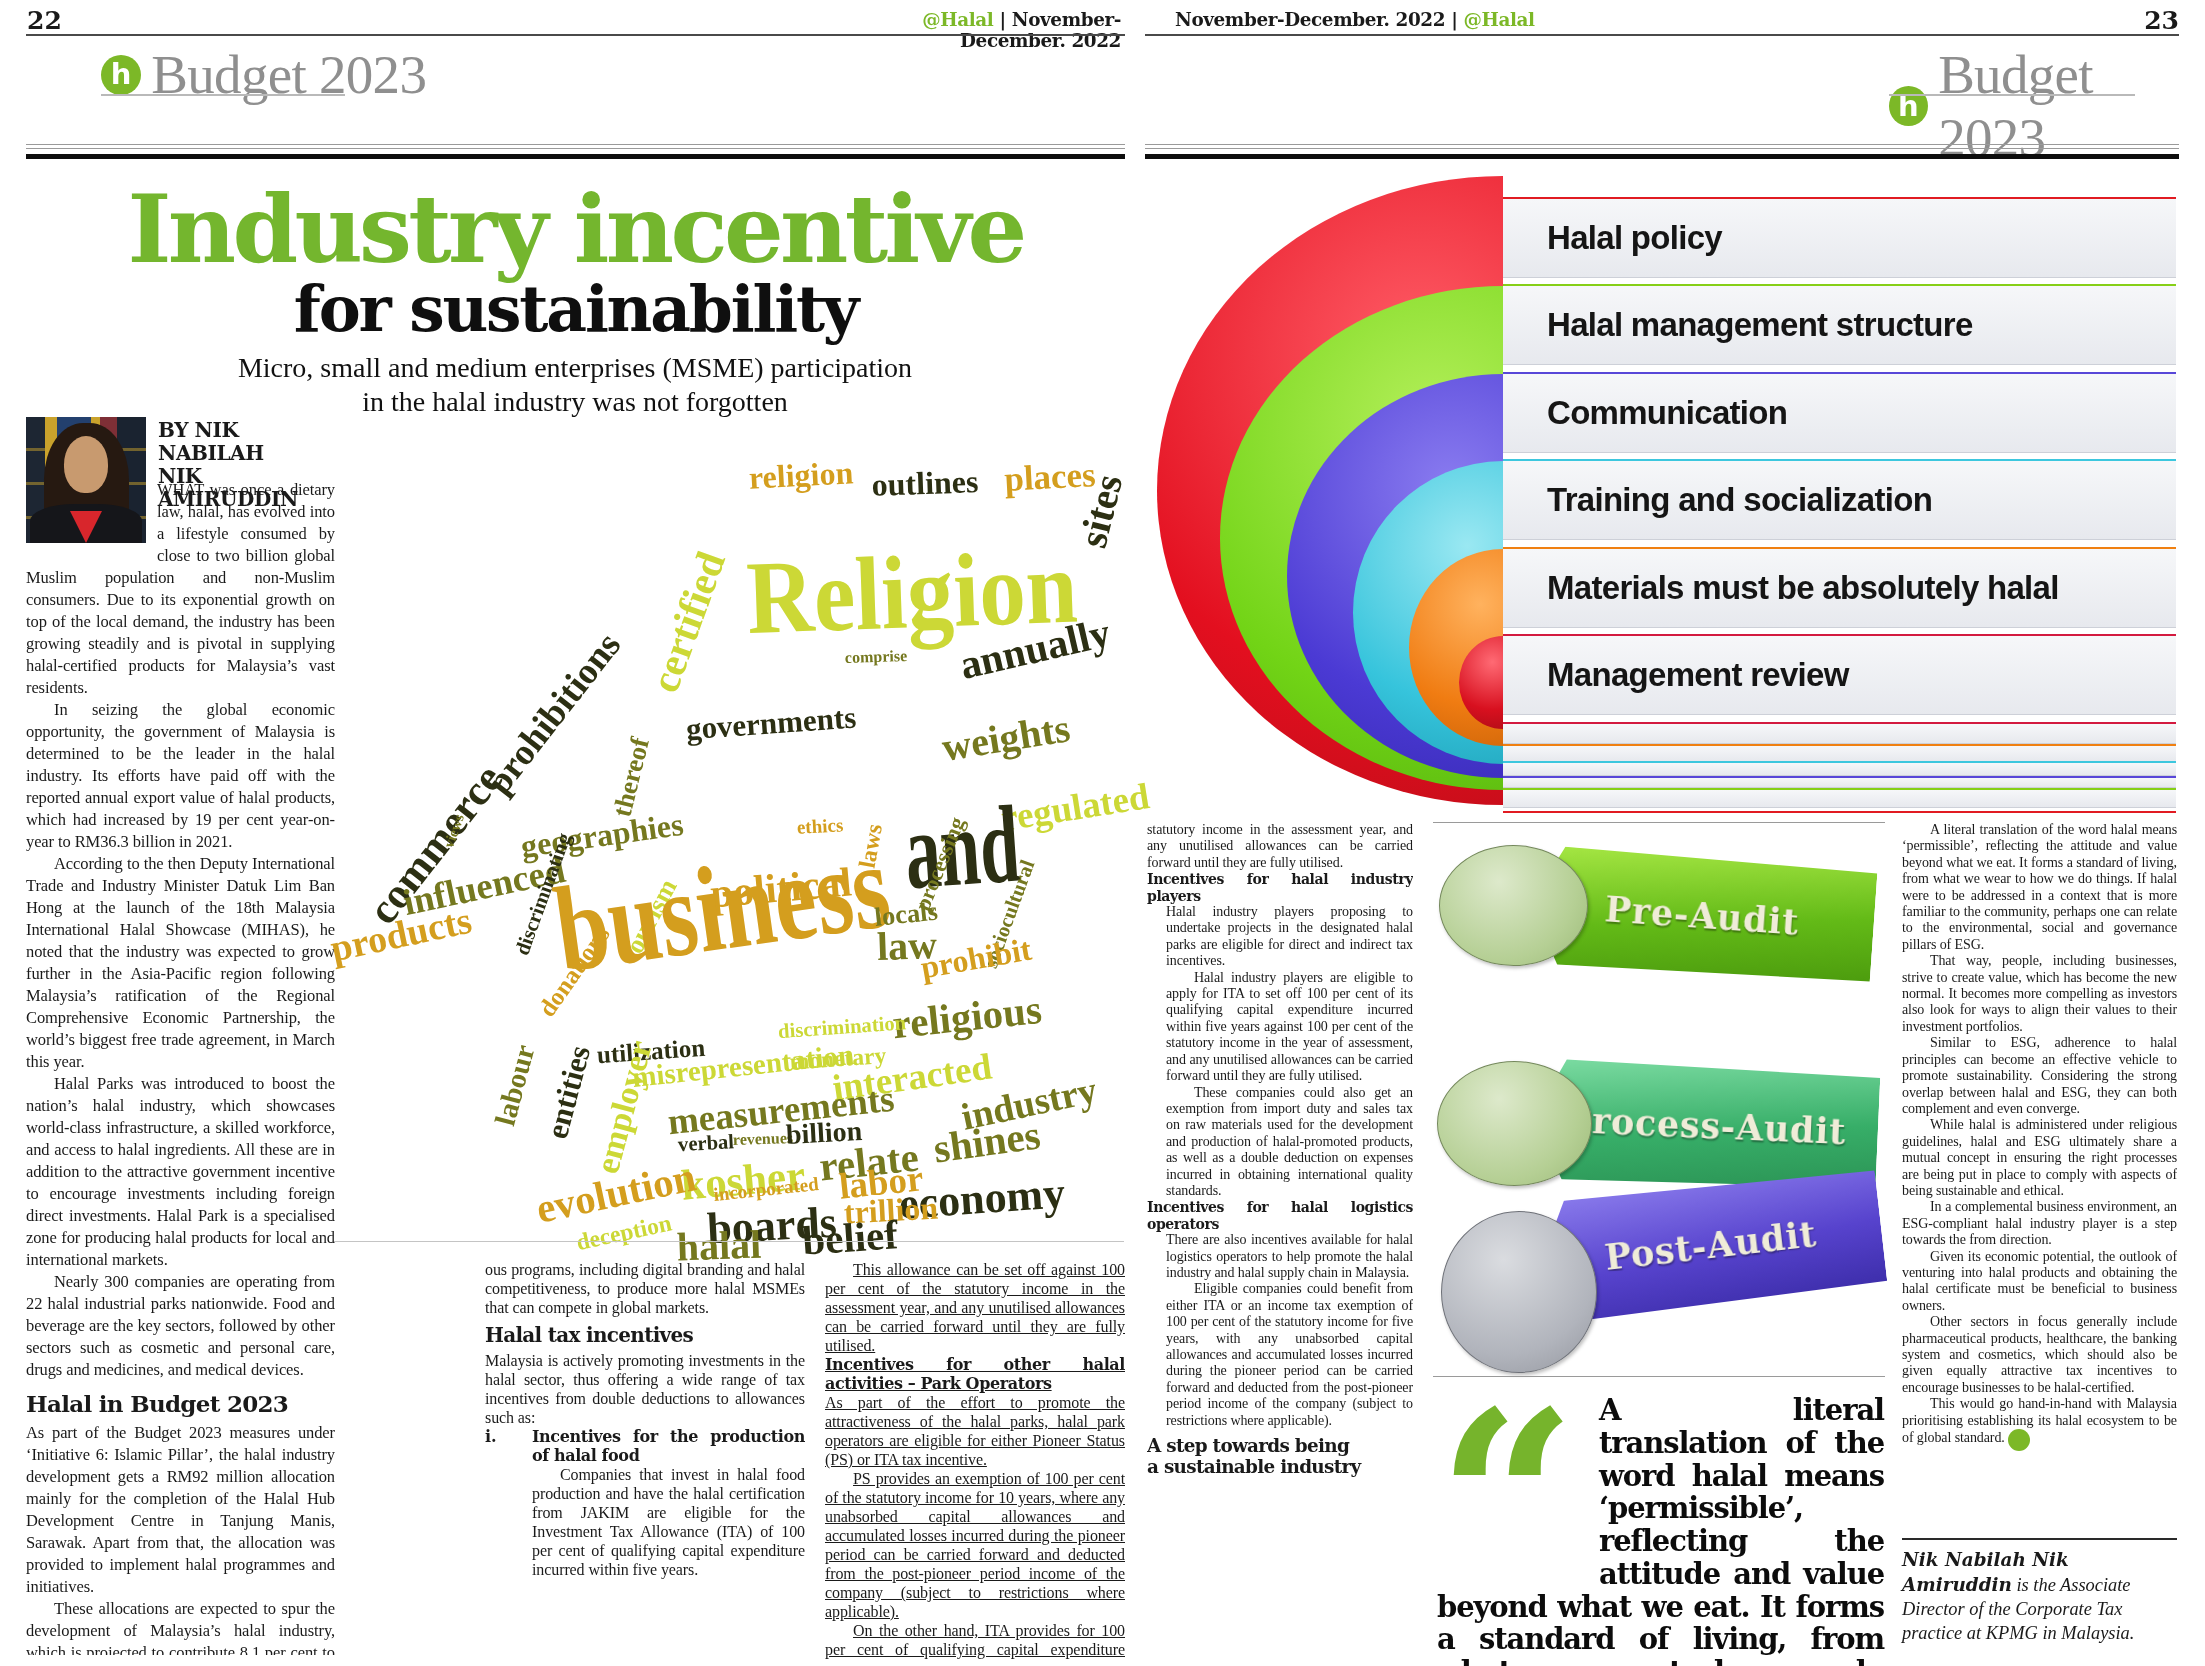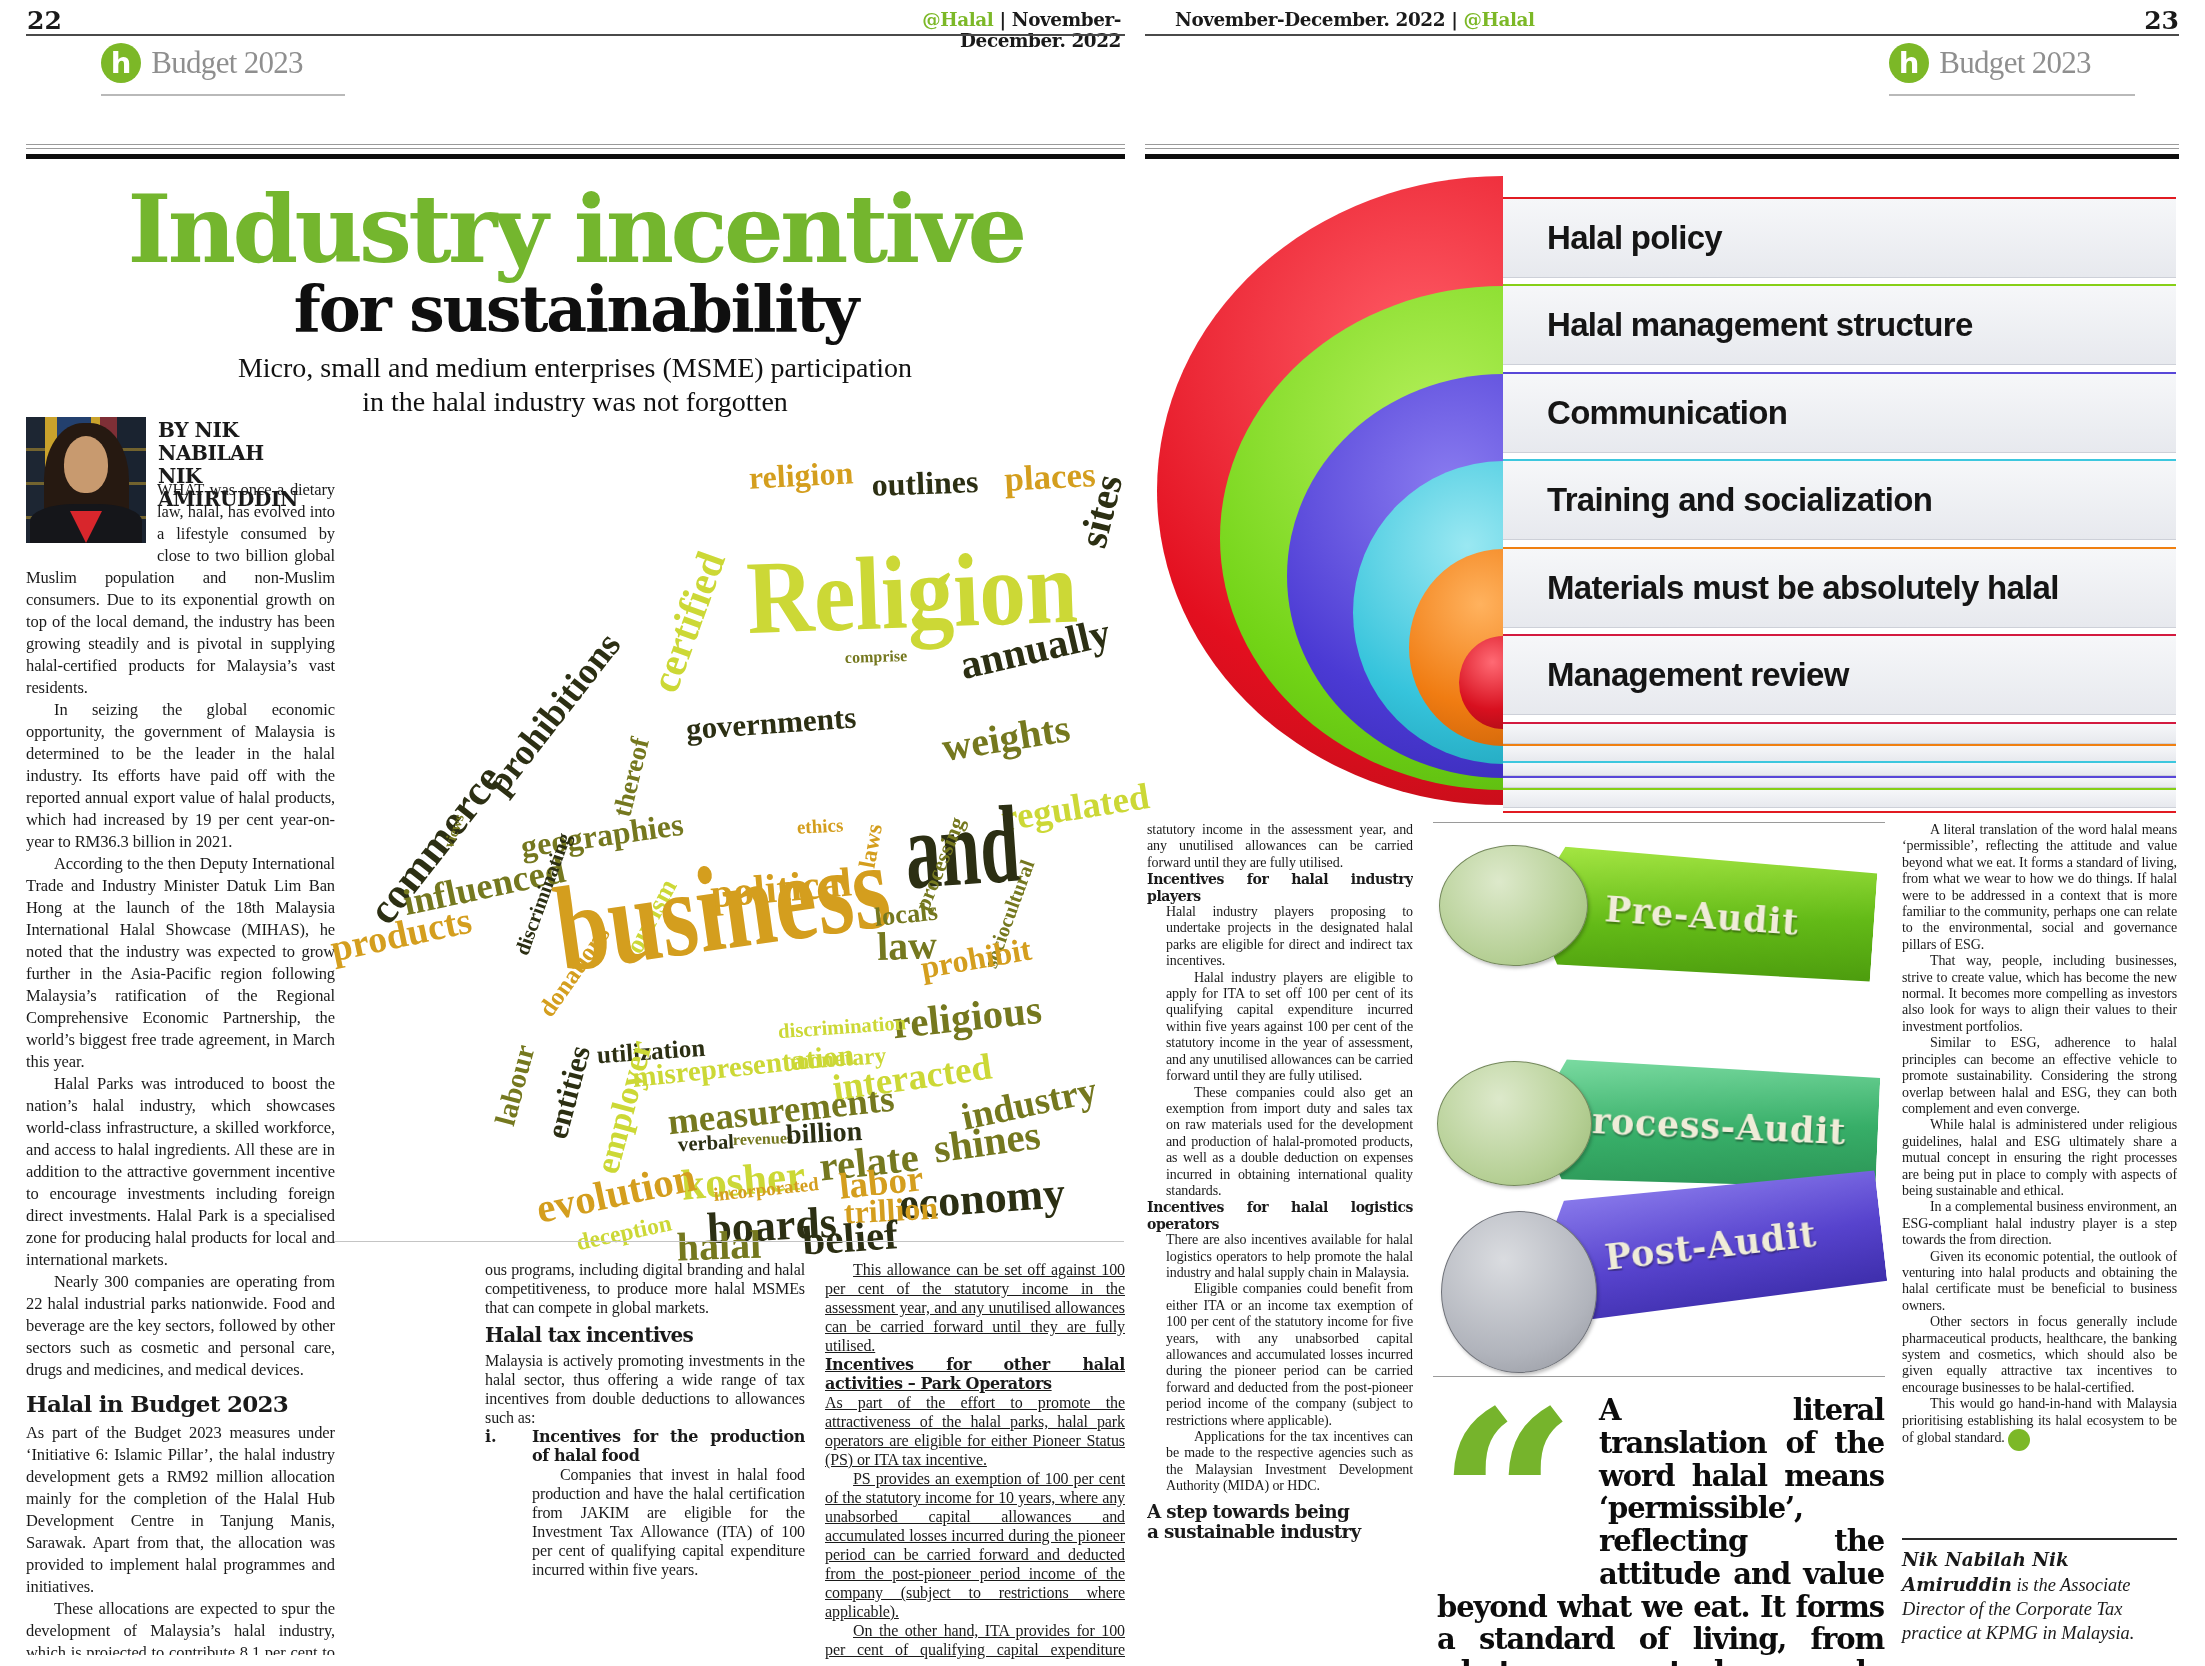--- a/index.html
+++ b/index.html
@@ -10,21 +10,21 @@
   .pagenum{font-family:"DejaVu Serif",serif;font-weight:bold;font-size:25px;}
   .mast{font-family:"DejaVu Serif",serif;font-weight:bold;font-size:18.4px;letter-spacing:-0.4px;}
   .mast .brand{color:#7cb827;}
   .hairline{background:#4a4a4a;height:1.5px;}
   .thinrule{background:#9a9a9a;height:0.7px;}
   .thickrule{background:#0d0d0d;height:5.1px;}
   .seclogo{display:flex;align-items:center;gap:10.3px;}
   .hcircle{width:40px;height:40px;border-radius:50%;background:#7cb827;color:#fff;display:flex;
            align-items:center;justify-content:center;font-family:"DejaVu Sans",sans-serif;
            font-weight:bold;font-size:29px;line-height:1;}
-  .seclabel{font-family:"Liberation Serif",serif;font-size:31px;color:#8f8f8f;letter-spacing:-0.7px;}
+  .seclabel{font-family:"Liberation Serif",serif;font-size:55px;color:#8f8f8f;letter-spacing:-0.7px;}
   .secline{background:#b9b9b9;height:1.5px;}
   
   .hl1{font-family:"DejaVu Serif",serif;font-weight:bold;color:#74b62e;font-size:94px;
        letter-spacing:-3.7px;text-align:center;line-height:1;}
   .hl2{font-family:"DejaVu Serif",serif;font-weight:bold;color:#0f0f0f;font-size:63px;
        letter-spacing:-2.2px;text-align:center;line-height:1;}
   .deck{font-size:28px;text-align:center;line-height:1.22;color:#111;}
   
   .bodycol{text-align:justify;overflow:hidden;}
   .bodycol p{margin:0;}
@@ -268,21 +268,20 @@
       <div class="ttl">Incentives for halal industry players</div>
       <p>Halal industry players proposing to undertake projects in the designated halal parks are eligible for direct and indirect tax incentives.</p>
       <p class="ind">Halal industry players are eligible to apply for ITA to set off 100 per cent of its qualifying capital expenditure incurred within five years against 100 per cent of the statutory income in the year of assessment, and any unutilised allowances can be carried forward until they are fully utilised.</p>
       <p class="ind">These companies could also get an exemption from import duty and sales tax on raw materials used for the development and production of halal-promoted products, as well as a double deduction on expenses incurred in obtaining international quality standards.</p>
     </div>
     <div class="li3">
 
       <div class="ttl">Incentives for halal logistics operators</div>
       <p>There are also incentives available for halal logistics operators to help promote the halal industry and halal supply chain in Malaysia.</p>
       <p class="ind">Eligible companies could benefit from either ITA or an income tax exemption of 100 per cent of the statutory income for five years, with any unabsorbed capital allowances and accumulated losses incurred during the pioneer period can be carried forward and deducted from the post-pioneer period income of the company (subject to restrictions where applicable).</p>
-      <p class="ind">Applications for the tax incentives can be made to the respective agencies such as the Malaysian Investment Development Authority (MIDA) or HDC.</p>
     </div>
     <div class="subhead sm" style="font-size:18.4px;">
       <div>A step towards being</div>
       <div>a sustainable industry</div>
     </div>
   </div>
 
   <div class="abs" style="left:1433px;top:822px;width:452px;height:0.7px;background:#9a9a9a;"></div>
   <div id="audits">
       <div class="banner abs g-pre" style="left: 1530px; top: 854px; width: 344px; height: 123px; transform: rotate(4deg); filter: drop-shadow(rgba(0, 0, 0, 0.3) 2.2px 2.9px 2.2px);">Pre-Audit</div>

